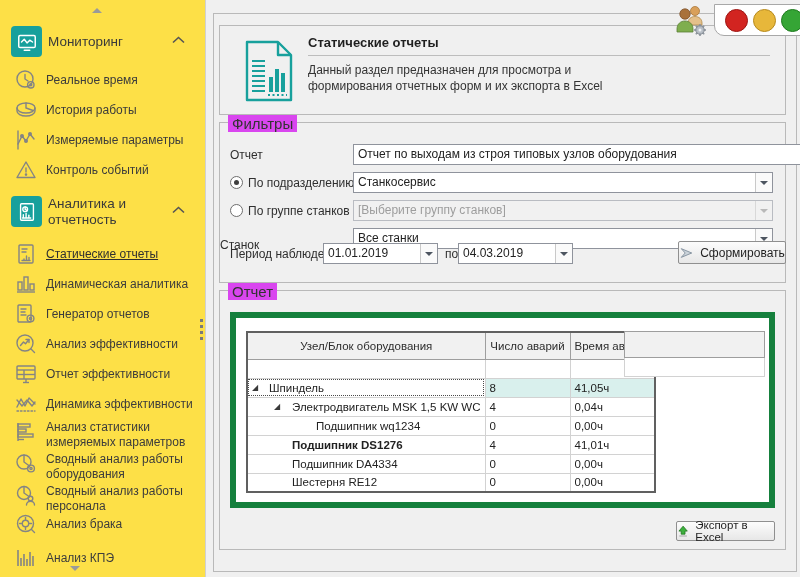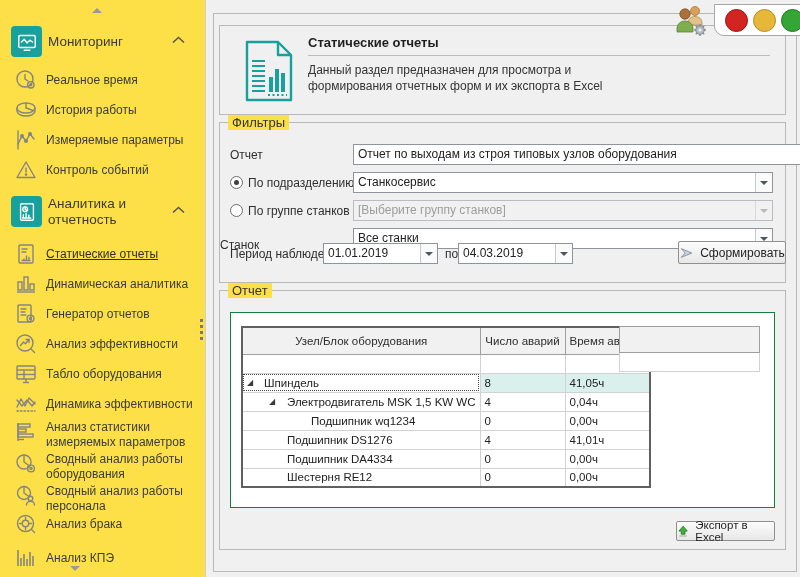--- a/index.html
+++ b/index.html
@@ -31,22 +31,22 @@
   .s-item.selected .s-label { text-decoration:underline; color:#2f2f2f; }
 
   #splitter-dots { position:absolute; left:200px; top:319px; width:4px; height:22px; }
   #splitter-dots i { display:block; width:3px; height:3px; background:#7a7a7a; margin:0 0 3px 0; }
 
   
   #main-panel { position:absolute; left:213px; top:13px; width:584px; height:559px;
                 border:1px solid #b9b9b9; background:#f0f0f0; }
 
   .groupbox { position:absolute; border:1px solid #b9b9b9; background:#f0f0f0; }
-  .groupbox > .legend { position:absolute; top:-8px; left:8px; background:#fde047;
-                        padding:0 4px; font-size:13px; color:#333; }
+  .groupbox > .legend { position:absolute; top:-8px; left:8px; background:#d946ef;
+                        padding:0 4px; font-size:15px; color:#333; }
 
   
   #header-box { left:5px; top:11px; width:567px; height:90px; }
   #hdr-title { position:absolute; left:88px; top:9px; font-size:13px; font-weight:bold; color:#1f1f1f; }
   #hdr-sep { position:absolute; left:88px; top:29px; width:462px; border-top:1px solid #bdbdbd; }
   #hdr-desc { position:absolute; left:88px; top:36px; width:345px; font-size:12px;
               color:#343434; line-height:16px; }
   #hdr-doc-icon { position:absolute; left:22px; top:13px; }
 
   
@@ -67,21 +67,21 @@
            border-radius:50%; background:#fff; }
   .radio.on::after { content:""; position:absolute; left:3px; top:3px; width:5px; height:5px;
                      border-radius:50%; background:#3f3f3f; }
   .btn { position:absolute; border:1px solid #8f8f8f; border-radius:2px;
          background:linear-gradient(#fcfcfc,#e7e7e7); font-size:12px; color:#1f1f1f;
          display:flex; align-items:center; justify-content:center; gap:6px; cursor:pointer; }
 
   
   #report-box { left:5px; top:276px; width:567px; height:260px; }
   #report-white { position:absolute; left:10px; top:21px; width:545px; height:196px;
-                  background:#ffffff; border:1px solid #15803d; }
+                  background:#ffffff; border:6px solid #15803d; }
   #grid { position:absolute; left:10px; top:13px; border-collapse:collapse;
           font-size:11.5px; color:#222; table-layout:fixed; }
   #grid td, #grid th { border:1px solid #d2d2d2; padding:0 4px; height:19px;
                        overflow:hidden; white-space:nowrap; font-weight:normal; }
   #grid tr.hdr th { background:#f1f1f1; border:1px solid #9e9e9e; height:27px;
                     text-align:center; color:#2d2d2d; }
   #grid { border:2px solid #606060; }
   #grid td.num { text-align:left; }
   .hl { background:#d9f0ed; }
   .name-cell { position:relative; }
@@ -235,21 +235,21 @@
   <div class="s-item" style="top:362px;">
     <span class="s-icon">
       <svg width="24" height="24" viewBox="0 0 24 24" fill="none" stroke="#848484" stroke-width="1.4">
         <rect x="3" y="4" width="18" height="13" rx="1"></rect>
           <line x1="3" y1="8" x2="21" y2="8"></line>
           <line x1="10" y1="8" x2="10" y2="17"></line>
           <line x1="3" y1="12.5" x2="21" y2="12.5"></line>
         <line x1="9" y1="20.5" x2="15" y2="20.5"></line>
           <line x1="12" y1="17" x2="12" y2="20.5"></line>
       </svg></span>
-    <span class="s-label">Табло оборудования</span>
+    <span class="s-label">Отчет эффективности</span>
   </div>
   <div class="s-item" style="top:392px;">
     <span class="s-icon">
       <svg width="24" height="24" viewBox="0 0 24 24" fill="none" stroke="#848484" stroke-width="1.4" stroke-linecap="round" stroke-linejoin="round">
         <polyline points="3,15 7,7 11,14 15,6 21,12"></polyline>
           <polyline points="3,8 8,14 13,8 18,14 21,10"></polyline>
           <line x1="3" y1="19" x2="21" y2="19" stroke-dasharray="1.5,2"></line>
       </svg></span>
     <span class="s-label">Динамика эффективности</span>
   </div>
@@ -447,21 +447,21 @@
         </tr>
         <tr>
           <td class="name-cell lvl2">
                 <span class="cell-text">Подшипник wq1234</span>
               </td>
           <td class="num">0</td>
           <td class="num">0,00ч</td>
         </tr>
         <tr>
           <td class="name-cell lvl1" style="padding-left:44px;">
-                <span class="cell-text" style="padding-left:0;">Подшипник DS1276</span>
+                <span class="cell-text" style="padding-left:0;font-weight:bold;">Подшипник DS1276</span>
               </td>
           <td class="num">4</td>
           <td class="num">41,01ч</td>
         </tr>
         <tr>
           <td class="name-cell lvl1" style="padding-left:44px;">
                 <span class="cell-text" style="padding-left:0;">Подшипник DA4334</span>
               </td>
           <td class="num">0</td>
           <td class="num">0,00ч</td>

